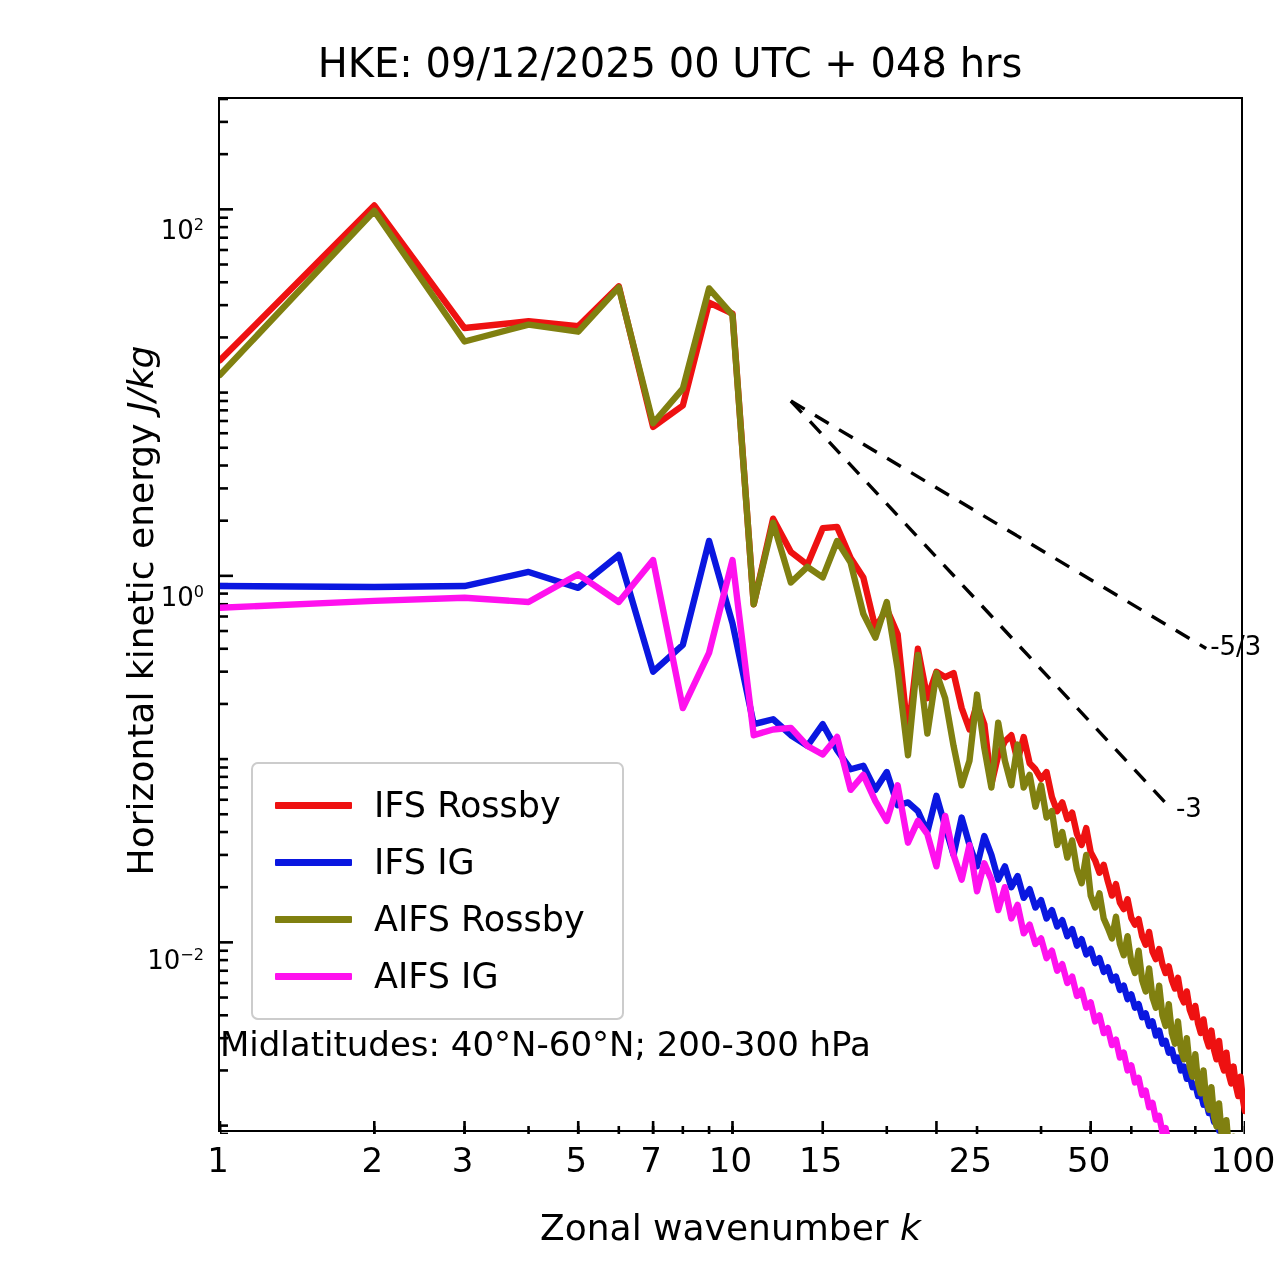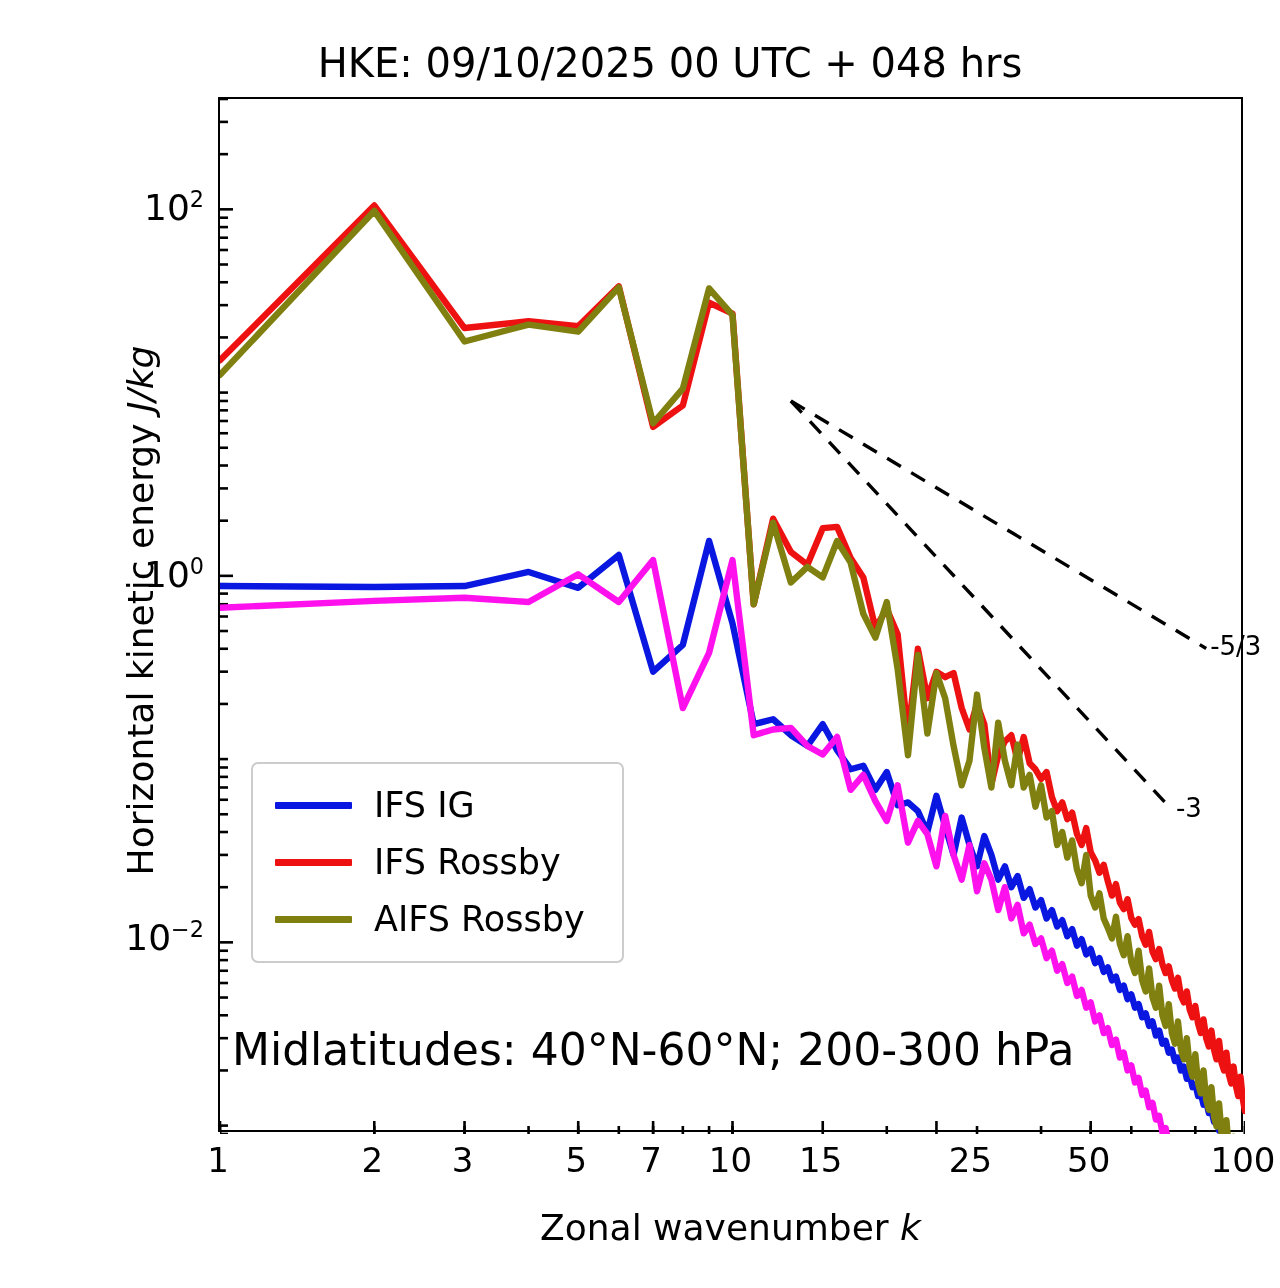--- a/index.html
+++ b/index.html
@@ -33,22 +33,23 @@
   #plot{
     position:absolute;left:218px;top:97px;
     width:1025px;height:1035px;
     border:2.6px solid #000;box-sizing:border-box;
     background:#ffffff;
   }
   #svgwrap{position:absolute;left:0;top:0;width:1025px;height:1035px;}
 
   .ytick-label{
     position:absolute;right:1076px;
-    font-size:36px;text-align:right;white-space:nowrap;
+    font-size:26px;text-align:right;white-space:nowrap;
     transform:translateY(-50%);
+    margin-top:23px;
   }
   .ytick-label sup{font-size:0.62em;vertical-align:super;}
 
   .xtick-label{
     position:absolute;top:1140px;
     font-size:34px;text-align:center;white-space:nowrap;
     transform:translateX(-50%);
   }
 
   #legend{
@@ -60,36 +61,36 @@
   }
   .legend-row{
     display:flex;align-items:center;height:57px;padding-left:22px;
   }
   .legend-swatch{
     width:77px;height:6.5px;flex:0 0 auto;margin-right:22px;border-radius:1px;
   }
   .legend-text{font-size:35px;line-height:1;}
 
   #annotation{
-    position:absolute;left:12px;top:925px;
-    font-size:44px;white-space:nowrap;
+    position:absolute;left:0;top:925px;
+    font-size:34px;white-space:nowrap;
   }
 
   .slope-label{
     position:absolute;font-size:26px;white-space:nowrap;
     transform:translateY(-50%);
     text-align:right;
   }
 </style>
 </head>
 <body>
 
 <div id="root">
 
-  <div id="title">HKE: 09/10/2025 00 UTC + 048 hrs</div>
+  <div id="title">HKE: 09/12/2025 00 UTC + 048 hrs</div>
 
   <div id="ylabel"><span>Horizontal kinetic energy </span><i>J/kg</i></div>
 
   <div id="xlabel"><span>Zonal wavenumber </span><i>k</i></div>
 
   <div id="plot">
     <svg id="svgwrap" viewBox="0 0 1025 1035" preserveAspectRatio="none">
       <g id="ticks-group">
           <line x1="0" y1="1035" x2="0" y2="1022" stroke="#000" stroke-width="2.6"></line>
           <line x1="154.27787277779035" y1="1035" x2="154.27787277779035" y2="1022" stroke="#000" stroke-width="2.6"></line>
@@ -183,30 +184,34 @@
           </defs>
           <path d="M 0.00 261.32 L 154.28 106.45 L 244.52 229.05 L 308.56 222.27 L 358.22 227.30 L 398.80 187.34 L 433.11 327.87 L 462.83 306.52 L 489.05 203.54 L 512.50 214.54 L 533.71 505.23 L 553.08 419.71 L 570.90 452.96 L 587.39 465.72 L 602.75 429.18 L 617.11 427.88 L 630.61 459.09 L 643.33 478.45 L 655.36 528.89 L 666.78 509.91 L 677.64 535.26 L 687.99 636.22 L 697.89 549.77 L 707.36 599.18 L 716.44 572.67 L 725.17 578.16 L 733.57 574.00 L 741.67 609.02 L 749.48 630.53 L 757.02 604.94 L 764.32 625.22 L 771.39 685.15 L 778.24 656.22 L 784.88 642.34 L 791.33 636.22 L 797.61 661.71 L 803.70 638.01 L 809.64 664.18 L 815.42 670.28 L 821.06 679.88 L 826.55 673.04 L 831.92 698.15 L 837.15 712.15 L 842.27 703.45 L 847.27 720.19 L 852.16 713.69 L 856.95 735.04 L 861.64 745.96 L 866.23 729.14 L 870.72 753.31 L 875.13 761.41 L 879.45 773.68 L 883.69 765.80 L 887.85 782.44 L 891.94 796.58 L 895.95 785.07 L 899.89 803.50 L 903.76 810.03 L 907.56 800.20 L 911.30 818.89 L 914.98 825.60 L 918.60 820.07 L 922.16 837.23 L 925.67 845.78 L 929.12 832.93 L 932.52 852.63 L 935.86 860.13 L 939.16 849.99 L 942.41 865.20 L 945.61 874.05 L 948.77 867.32 L 951.88 881.40 L 954.95 889.50 L 957.98 878.88 L 960.97 896.95 L 963.92 903.45 L 966.83 892.40 L 969.70 910.53 L 972.53 918.30 L 975.33 906.91 L 978.10 924.67 L 980.83 934.04 L 983.53 920.37 L 986.19 939.18 L 988.83 947.56 L 991.43 931.59 L 994.00 950.57 L 996.55 960.33 L 999.06 941.88 L 1001.55 963.86 L 1004.01 971.45 L 1006.44 953.69 L 1008.85 975.53 L 1011.23 984.38 L 1013.58 967.57 L 1015.91 986.76 L 1018.22 997.04 L 1020.50 977.65 L 1022.76 999.84 L 1025.00 1012.10" fill="none" stroke="#ee1111" stroke-width="6.4" stroke-linejoin="round" stroke-linecap="round" clip-path="url(#plotclip)"></path>
           <path d="M 0.00 487.02 L 154.28 487.93 L 244.52 487.02 L 308.56 472.96 L 358.22 488.85 L 398.80 455.96 L 433.11 572.67 L 462.83 545.89 L 489.05 441.97 L 512.50 524.43 L 533.71 625.22 L 553.08 620.25 L 570.90 636.22 L 587.39 646.93 L 602.75 625.22 L 617.11 651.08 L 630.61 670.28 L 643.33 666.74 L 655.36 690.80 L 666.78 673.04 L 677.64 706.25 L 687.99 703.45 L 697.89 712.15 L 707.36 733.03 L 716.44 696.87 L 725.17 727.27 L 733.57 755.92 L 741.67 718.52 L 749.48 745.96 L 757.02 767.31 L 764.32 737.11 L 771.39 755.92 L 778.24 780.61 L 784.88 767.31 L 791.33 788.19 L 797.61 777.07 L 803.70 798.82 L 809.64 790.21 L 815.42 808.48 L 821.06 801.13 L 826.55 819.47 L 831.92 811.09 L 837.15 827.53 L 842.27 821.26 L 847.27 837.23 L 852.16 830.19 L 856.95 846.61 L 861.64 840.24 L 866.23 855.36 L 870.72 849.99 L 875.13 864.16 L 879.45 859.15 L 883.69 872.89 L 887.85 868.40 L 891.94 881.40 L 895.95 877.64 L 899.89 890.94 L 903.76 886.71 L 907.56 900.13 L 911.30 895.40 L 914.98 908.70 L 918.60 905.16 L 922.16 918.30 L 925.67 914.32 L 929.12 926.91 L 932.52 922.49 L 935.86 936.57 L 939.16 931.59 L 942.41 944.67 L 945.61 941.88 L 948.77 953.69 L 951.88 950.57 L 954.95 962.07 L 957.98 958.61 L 960.97 971.45 L 963.92 967.57 L 966.83 979.83 L 969.70 976.37 L 972.53 988.22 L 975.33 985.33 L 978.10 997.04 L 980.83 994.34 L 983.53 1005.73 L 986.19 1002.73 L 988.83 1014.12 L 991.43 1011.44 L 994.00 1022.73 L 996.55 1020.49 L 999.06 1031.54 L 1001.55 1029.04 L 1004.01 1039.55 L 1006.44 1037.70 L 1008.85 1048.46 L 1011.23 1046.39 L 1013.58 1057.31 L 1015.91 1055.00 L 1018.22 1065.95 L 1020.50 1063.39 L 1022.76 1074.19 L 1025.00 1039.55" fill="none" stroke="#0a17e0" stroke-width="6.4" stroke-linejoin="round" stroke-linecap="round" clip-path="url(#plotclip)"></path>
           <path d="M 0.00 275.83 L 154.28 111.94 L 244.52 242.50 L 308.56 225.59 L 358.22 232.67 L 398.80 188.39 L 433.11 324.28 L 462.83 289.71 L 489.05 189.46 L 512.50 216.03 L 533.71 505.23 L 553.08 423.69 L 570.90 483.48 L 587.39 467.83 L 602.75 478.45 L 617.11 441.97 L 630.61 463.67 L 643.33 514.89 L 655.36 538.65 L 666.78 502.99 L 677.64 570.06 L 687.99 656.22 L 697.89 555.97 L 707.36 634.47 L 716.44 574.00 L 725.17 599.18 L 733.57 646.93 L 741.67 686.25 L 749.48 661.71 L 757.02 595.56 L 764.32 648.98 L 771.39 688.49 L 778.24 623.70 L 784.88 661.71 L 791.33 686.25 L 797.61 645.59 L 803.70 688.49 L 809.64 675.90 L 815.42 707.68 L 821.06 686.25 L 826.55 718.52 L 831.92 712.15 L 837.15 745.96 L 842.27 733.03 L 847.27 758.62 L 852.16 741.41 L 856.95 770.43 L 861.64 784.31 L 866.23 755.92 L 870.72 796.58 L 875.13 808.48 L 879.45 794.40 L 883.69 819.47 L 887.85 828.85 L 891.94 839.47 L 895.95 817.72 L 899.89 844.97 L 903.76 856.29 L 907.56 837.23 L 911.30 863.13 L 914.98 874.05 L 918.60 851.74 L 922.16 881.40 L 925.67 892.40 L 929.12 869.50 L 932.52 898.52 L 935.86 908.70 L 939.16 886.71 L 942.41 916.28 L 945.61 926.91 L 948.77 905.16 L 951.88 934.04 L 954.95 944.67 L 957.98 922.49 L 960.97 950.57 L 963.92 960.33 L 966.83 939.18 L 969.70 967.57 L 972.53 977.65 L 975.33 955.30 L 978.10 984.38 L 980.83 994.34 L 983.53 971.45 L 986.19 1000.98 L 988.83 1010.79 L 991.43 988.22 L 994.00 1017.60 L 996.55 1027.41 L 999.06 1004.52 L 1001.55 1034.12 L 1004.01 1044.37 L 1006.44 1021.23 L 1008.85 1050.58 L 1011.23 1060.90 L 1013.58 1037.70 L 1015.91 1067.27 L 1018.22 1077.14 L 1020.50 1052.76 L 1022.76 1067.27" fill="none" stroke="#808010" stroke-width="6.4" stroke-linejoin="round" stroke-linecap="round" clip-path="url(#plotclip)"></path>
           <path d="M 0.00 508.72 L 154.28 501.89 L 244.52 498.69 L 308.56 502.99 L 358.22 475.27 L 398.80 502.99 L 433.11 461.02 L 462.83 609.02 L 489.05 553.85 L 512.50 461.02 L 533.71 636.22 L 553.08 630.53 L 570.90 628.90 L 587.39 646.93 L 602.75 655.46 L 617.11 638.01 L 630.61 690.80 L 643.33 675.90 L 655.36 702.09 L 666.78 721.90 L 677.64 686.25 L 687.99 743.65 L 697.89 721.90 L 707.36 735.04 L 716.44 767.31 L 725.17 716.87 L 733.57 755.92 L 741.67 780.61 L 749.48 745.96 L 757.02 792.27 L 764.32 764.31 L 771.39 780.61 L 778.24 811.09 L 784.88 788.19 L 791.33 819.47 L 797.61 805.95 L 803.70 834.34 L 809.64 825.60 L 815.42 844.97 L 821.06 839.47 L 826.55 859.15 L 831.92 851.74 L 837.15 871.74 L 842.27 865.20 L 847.27 884.01 L 852.16 877.64 L 856.95 896.95 L 861.64 890.94 L 866.23 908.70 L 870.72 903.45 L 875.13 922.49 L 879.45 916.28 L 883.69 934.04 L 887.85 929.22 L 891.94 946.10 L 895.95 940.52 L 899.89 958.61 L 903.76 953.69 L 907.56 971.45 L 911.30 966.44 L 914.98 983.45 L 918.60 978.95 L 922.16 995.95 L 925.67 991.74 L 929.12 1008.22 L 932.52 1003.92 L 935.86 1020.49 L 939.16 1016.89 L 942.41 1033.25 L 945.61 1029.04 L 948.77 1045.38 L 951.88 1041.44 L 954.95 1057.31 L 957.98 1053.87 L 960.97 1069.97 L 963.92 1065.95 L 966.83 1081.78 L 969.70 1078.66 L 972.53 1093.78 L 975.33 1090.17 L 978.10 1105.74 L 980.83 1101.55 L 983.53 1117.30 L 986.19 1114.85 L 988.83 1130.82 L 991.43 1127.93 L 994.00 1143.58 L 996.55 1140.20 L 999.06 1154.71 L 1001.55 1150.82 L 1004.01 1167.64 L 1006.44 1163.09 L 1008.85 1177.60 L 1011.23 1177.60 L 1013.58 1188.99 L 1015.91 1188.99 L 1018.22 1202.29 L 1020.50 1117.30" fill="none" stroke="#ff11ee" stroke-width="6.4" stroke-linejoin="round" stroke-linecap="round" clip-path="url(#plotclip)"></path>
         </g>
     </svg>
 
     <div id="legend">
         <div class="legend-row">
+          <span class="legend-swatch" style="background: rgb(238, 17, 17);"></span>
+          <span class="legend-text">IFS Rossby</span>
+        </div>
+        <div class="legend-row">
           <span class="legend-swatch" style="background: rgb(10, 23, 224);"></span>
           <span class="legend-text">IFS IG</span>
         </div>
         <div class="legend-row">
-          <span class="legend-swatch" style="background: rgb(238, 17, 17);"></span>
-          <span class="legend-text">IFS Rossby</span>
-        </div>
-        <div class="legend-row">
           <span class="legend-swatch" style="background: rgb(128, 128, 16);"></span>
           <span class="legend-text">AIFS Rossby</span>
+        </div>
+        <div class="legend-row">
+          <span class="legend-swatch" style="background: rgb(255, 17, 238);"></span>
+          <span class="legend-text">AIFS IG</span>
         </div>
       </div>
 
     <div id="annotation">Midlatitudes: 40°N-60°N; 200-300 hPa</div>
   </div>
 
   <div id="ytick-labels">
       <div class="ytick-label" style="top: 207.331px;">10<sup>2</sup></div>
       <div class="ytick-label" style="top: 573.845px;">10<sup>0</sup></div>
       <div class="ytick-label" style="top: 937px;">10<sup>−2</sup></div>

